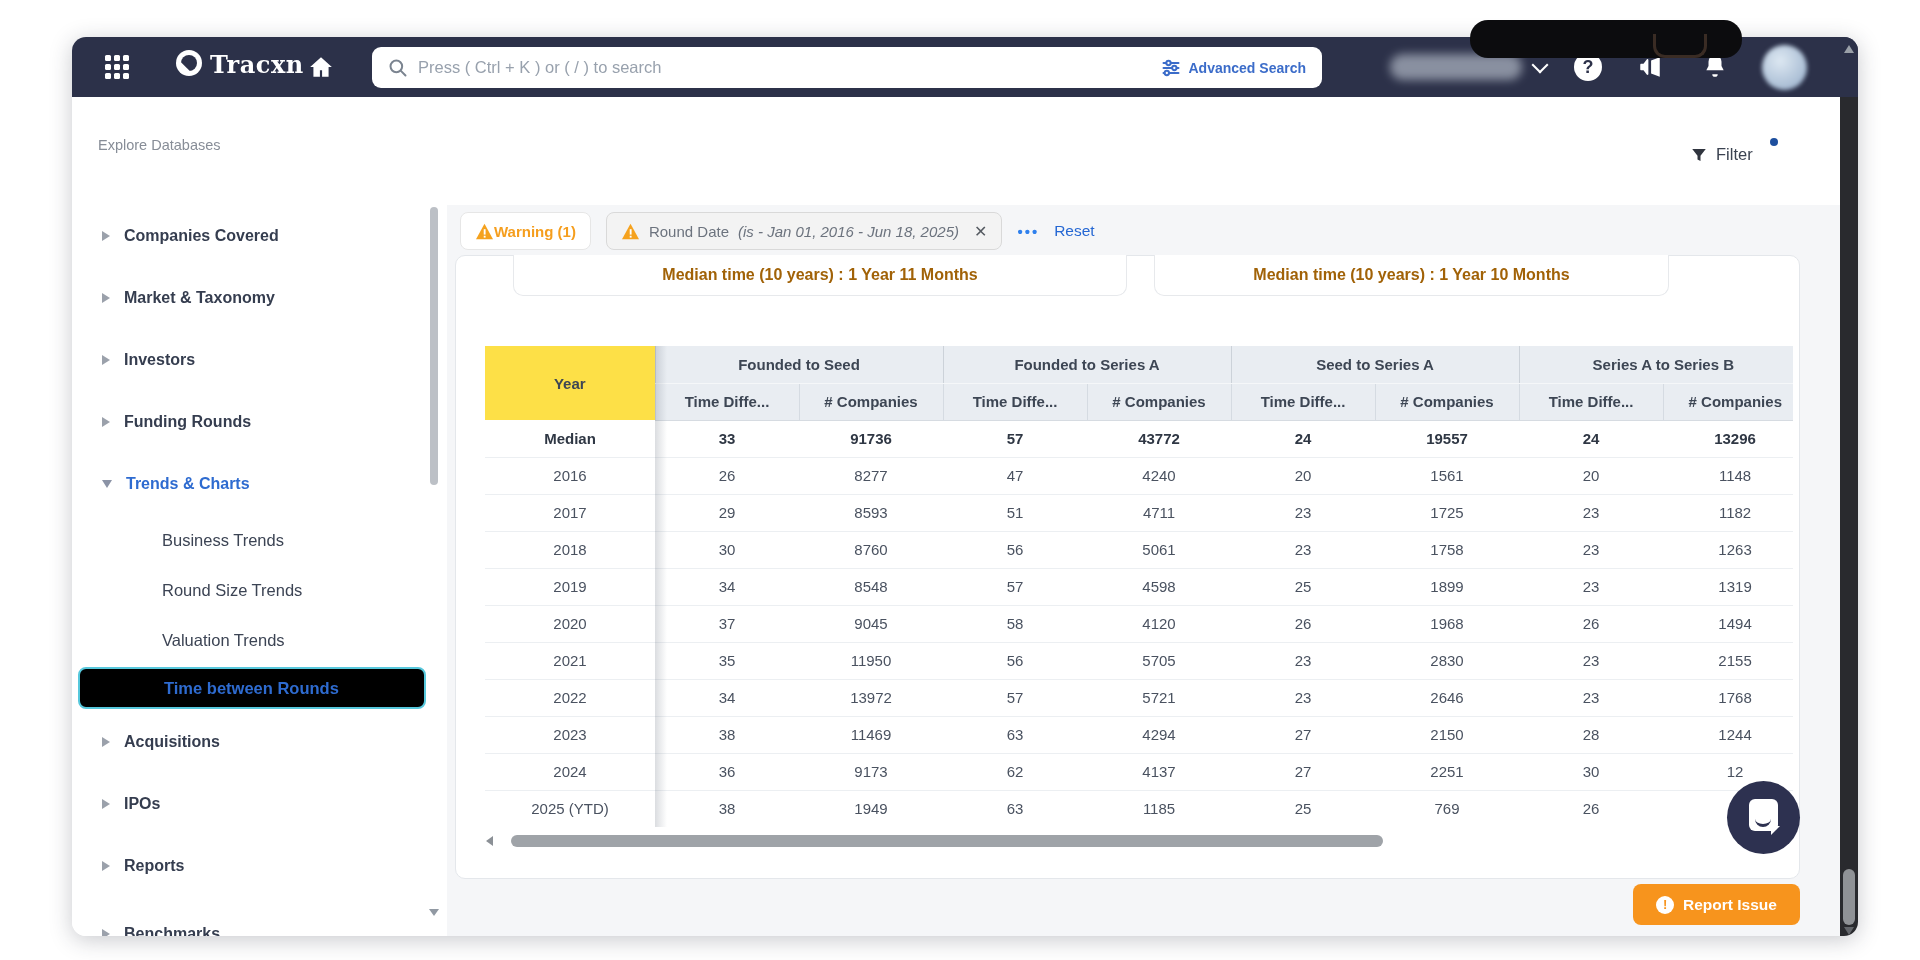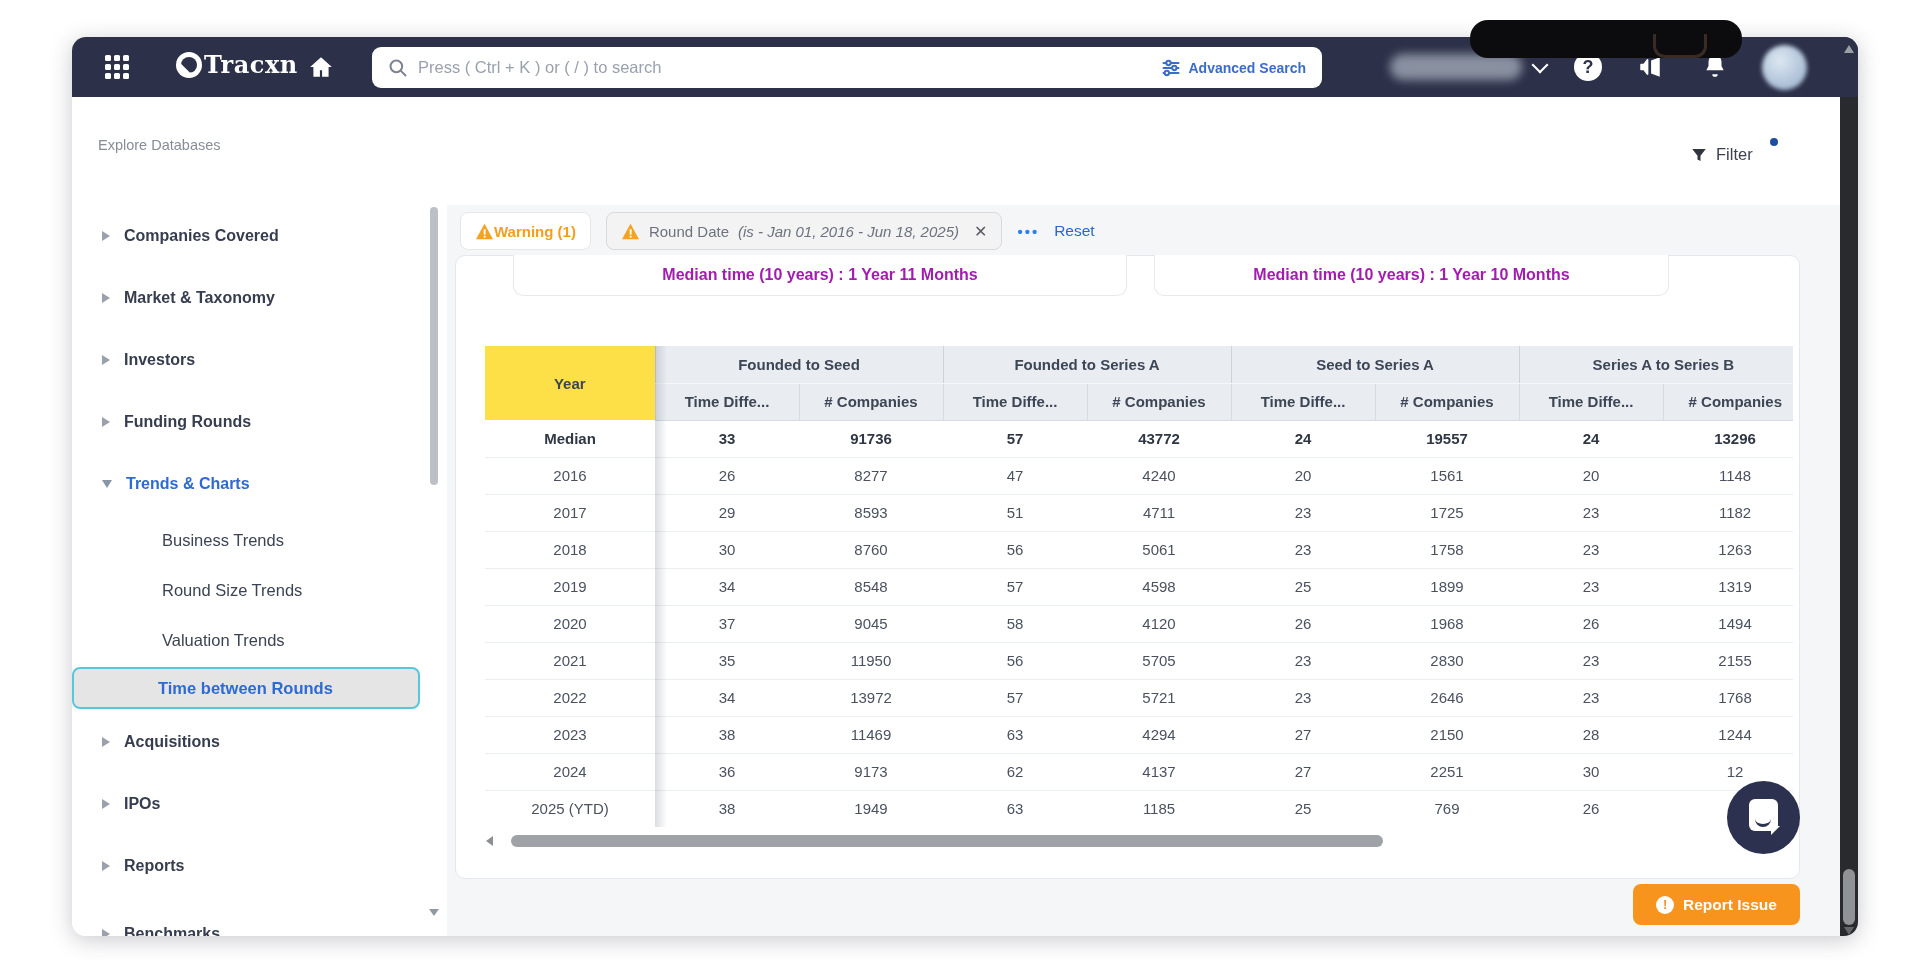--- a/index.html
+++ b/index.html
@@ -16,21 +16,21 @@
   
   .app { position:absolute; left:72px; top:37px; width:1786px; height:899px;
          background:#fff; border-radius:14px; box-shadow:0 4px 22px rgba(40,45,60,.25);
          overflow:hidden; }
 
   
   .navbar { position:absolute; left:0; top:0; width:1786px; height:60px; background:#2c3149; }
   .grid-icon { position:absolute; left:33px; top:18px; width:25px; height:25px;
                display:grid; grid-template-columns:repeat(3,6px); grid-template-rows:repeat(3,6px); gap:3px; cursor:pointer;}
   .grid-icon i { background:#fff; border-radius:1.5px; }
-  .logo { position:absolute; left:104px; top:13px; display:flex; align-items:center; gap:2px; cursor:pointer;}
+  .logo { position:absolute; left:104px; top:13px; display:flex; gap:8px; cursor:pointer;}
   .logo-circle { width:26px; height:26px; border-radius:50%; background:#fff; position:relative; }
   .logo-circle::after { content:""; position:absolute; left:5px; top:5px; width:16px; height:16px;
         border-radius:50%; background:#2c3149; clip-path:polygon(0 0,100% 0,100% 100%,55% 100%,0 45%); }
   .logo-text { color:#fff; font-family:"DejaVu Serif", serif; font-weight:bold; font-size:24px; letter-spacing:.5px; }
   .home-icon { position:absolute; left:236px; top:17px; }
   .searchbox { position:absolute; left:300px; top:10px; width:950px; height:41px; background:#fff;
                border-radius:9px; display:flex; align-items:center; padding:0 16px; gap:10px; }
   .search-ph { color:#98a1ad; font-size:16.5px; flex:1; }
   .adv-search { display:flex; align-items:center; gap:8px; color:#3b6cc9; font-size:14px; font-weight:bold; cursor:pointer; }
   .acct-pill { position:absolute; left:1318px; top:17px; width:132px; height:26px; border-radius:13px;
@@ -56,21 +56,21 @@
   .content { position:absolute; left:0; top:168px; width:1786px; height:731px; }
 
   
   .sidebar { position:absolute; left:0; top:0; width:375px; height:731px; background:#fff; overflow:hidden; }
   .sb-sec { height:62px; display:flex; align-items:center; gap:14px; padding-left:30px;
             font-size:16px; font-weight:bold; color:#353d4f; cursor:pointer; }
   .sb-sec.sb-blue .sb-label { color:#2e6bd0; }
   .sb-sub { height:50px; display:flex; align-items:center; padding-left:90px;
             font-size:16.5px; color:#3c4454; cursor:pointer; }
   .sb-activewrap { height:46px; padding:0; display:flex; align-items:center; }
-  .sb-active { width:348px; height:42px; background:#e5e5e5;
+  .sb-active { margin-left:6px; width:348px; height:42px; background:#000000;
                border:2px solid #57c8dc; border-radius:8px; display:flex; align-items:center;
                padding-left:84px; color:#2e6bd0; font-weight:bold; font-size:16.5px; }
   .sb-partial { margin-top:6px; }
   .caret { display:inline-block; width:0; height:0; }
   .caret.right { border-left:8px solid #9ba1ab; border-top:5.5px solid transparent; border-bottom:5.5px solid transparent; }
   .caret.down  { border-top:8px solid #8b93a6; border-left:5.5px solid transparent; border-right:5.5px solid transparent; }
   .sb-scroll { position:absolute; right:9px; top:2px; width:8px; height:278px; background:#bcc0c6; border-radius:4px; cursor:pointer;}
   .sb-downarrow { position:absolute; right:8px; bottom:20px; width:0; height:0;
                   border-top:7px solid #9199a3; border-left:5px solid transparent; border-right:5px solid transparent; }
 
@@ -86,21 +86,21 @@
   .chip-date .val { font-style:italic; }
   .chip-close { color:#555a61; font-size:16px; margin-left:6px; cursor:pointer; }
   .dots { color:#2f80ed; font-size:15px; font-weight:bold; letter-spacing:2px; cursor:pointer; }
   .reset { color:#2567d3; font-size:15.5px; cursor:pointer; }
 
   
   .card { position:absolute; left:8px; top:50px; width:1345px; height:624px; background:#fff;
           border:1px solid #e4e7eb; border-radius:10px; }
   .median-card { position:absolute; top:-1px; height:41px; background:#fff; border:1px solid #e7e9ec; border-top:none;
                  border-radius:0 0 10px 10px; display:flex; align-items:center; justify-content:center;
-                 font-size:16px; font-weight:bold; color:#a21caf; }
+                 font-size:16px; font-weight:bold; color:#a16207; }
   .mc1 { left:57px;  width:614px; }
   .mc2 { left:698px; width:515px; }
 
   
   .table-wrap { position:absolute; left:29px; top:90px; width:1308px; height:481px; overflow:hidden; }
   table { border-collapse:collapse; table-layout:fixed; width:1322px; }
   th, td { height:37px; text-align:center; vertical-align:middle; font-size:15px; }
   thead th { background:#e9edf2; color:#3d4654; font-weight:bold; }
   .th-year { background:#fde047; }
   .th-group { border-left:1px solid #ccd2d9; border-bottom:1px solid #f5f7f9; }

